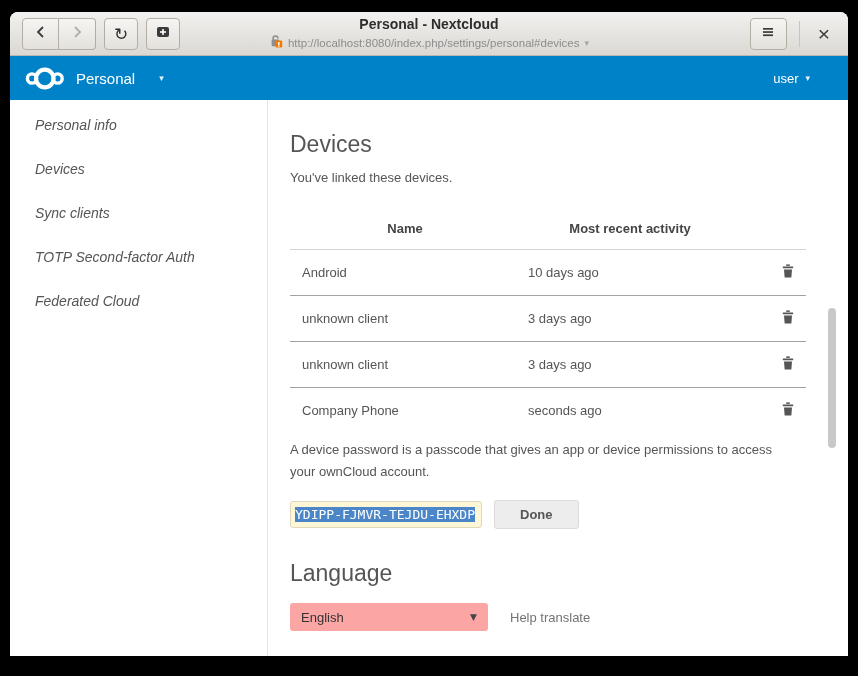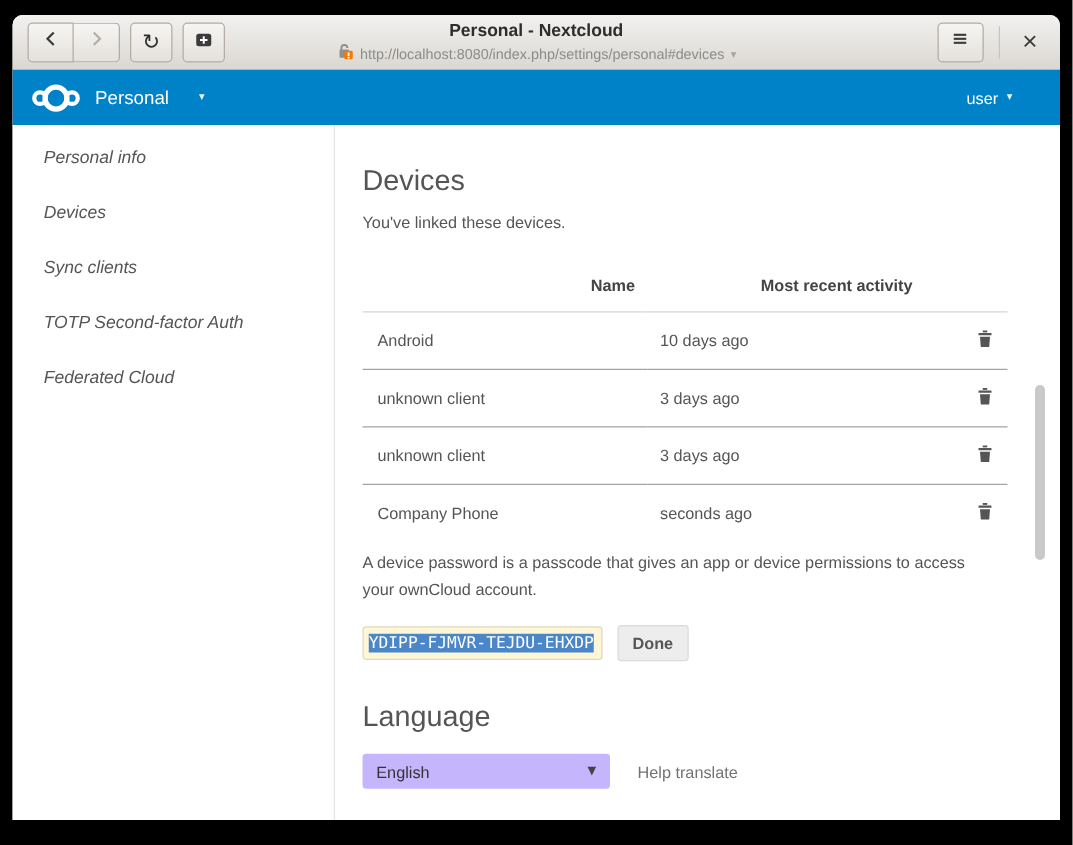--- a/index.html
+++ b/index.html
@@ -53,47 +53,47 @@
   .nc-user{margin-left:auto;margin-right:24px;display:flex;align-items:center;gap:7px;font-size:13px;color:#fff;}
   
   .body-row{display:flex;height:556px;background:#fff;}
   .sidebar{width:258px;box-sizing:border-box;border-right:1px solid #e4e4e4;padding-top:3px;flex:none;font-style:italic;}
   .side-item{height:44px;line-height:44px;padding-left:25px;font-size:14px;color:#555;cursor:default;}
   .main{flex:1;box-sizing:border-box;padding-left:22px;overflow:hidden;}
   h2.section{font-size:23px;font-weight:300;color:#555;margin:30px 0 0 0;line-height:28px;}
   .subtitle{font-size:13px;color:#555;margin-top:12px;}
   table.devices{border-collapse:collapse;margin-top:26px;width:516px;}
   table.devices th{
-    text-align:right;font-size:13px;color:#444;font-weight:bold;
+    text-align:center;font-size:13px;color:#444;font-weight:bold;
     padding:10px 10px 13px 12px;border-bottom:1px solid #d6d6d6;
   }
   table.devices td{
     font-size:13px;color:#555;padding:13px 10px;border-bottom:1px solid #a3a3a3;
   }
   table.devices td:first-child{padding-left:12px;}
   table.devices tr:last-child td{border-bottom:none;}
   th.col-name{width:206px;} th.col-del{width:44px;}
   td.del{text-align:right;padding-right:14px;}
   .trash{display:inline-block;cursor:pointer;}
   .hint{font-size:13px;color:#555;width:505px;line-height:22px;margin:6px 0 0 0;}
   .pw-row{display:flex;align-items:center;gap:12px;margin-top:17px;}
   .pw-field{
     width:182px;padding:5px 4px;background:#fdf7d7;border:1px solid #ded8bd;
     border-radius:3px;font-family:"DejaVu Sans Mono",monospace;font-size:13px;
     white-space:nowrap;overflow:hidden;cursor:text;
   }
   .pw-field .sel{background:#4a86c8;color:#fff;}
   .done-btn{
     font-family:"Liberation Sans",sans-serif;font-size:13px;font-weight:bold;color:#555;
-    background:#ededed;border:1px solid #dbdbdb;border-radius:3px;padding:6px 11px;cursor:pointer;
+    background:#ededed;border:1px solid #dbdbdb;border-radius:3px;padding:6px 25px;cursor:pointer;
   }
   .lang-head{margin-top:78px;}
   .lang-row{display:flex;align-items:center;gap:22px;margin-top:16px;}
   .lang-select{
-    width:198px;height:28px;box-sizing:border-box;background:#c4b5fd;border-radius:3px;
+    width:198px;height:28px;box-sizing:border-box;background:#fca5a5;border-radius:3px;
     display:flex;align-items:center;padding:0 11px;font-size:13px;color:#333;cursor:pointer;
   }
   .lang-select .caret{margin-left:auto;font-family:"DejaVu Sans",sans-serif;font-size:9px;color:#444;}
   .help-link{font-size:13px;color:#737373;cursor:pointer;}
   .scroll-thumb{
     position:absolute;right:12px;top:296px;width:8px;height:140px;
     background:#c9c9c9;border-radius:4px;z-index:5;
   }
 </style>
 </head>

